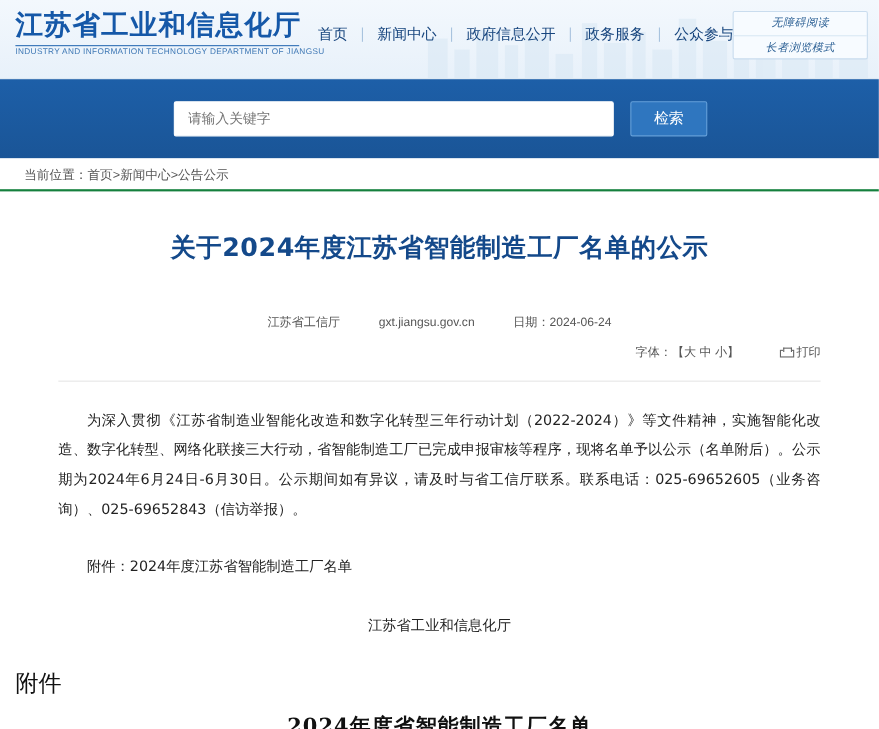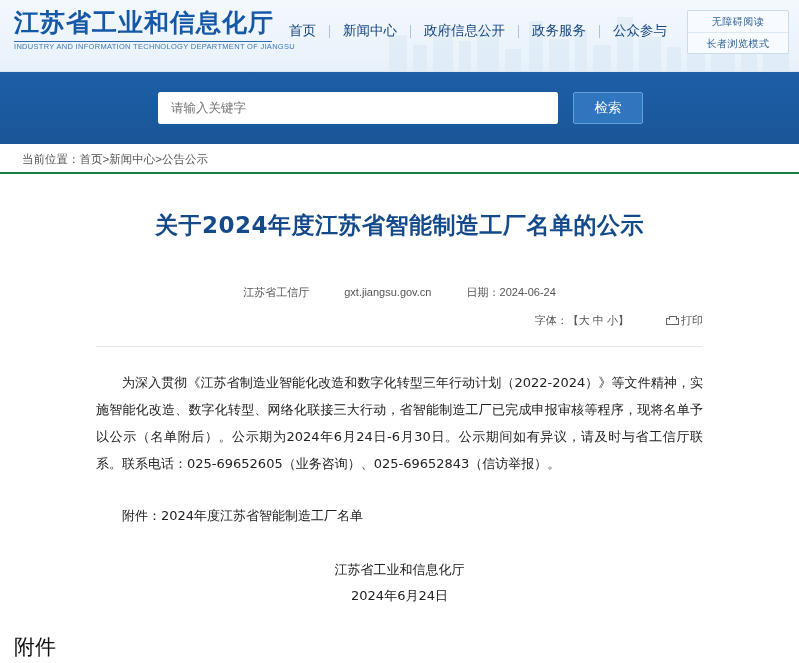--- a/index.html
+++ b/index.html
@@ -72,26 +72,27 @@
     cursor: pointer;
   }
   .topnav .sep {
     width: 1px; height: 13px;
     background: #a8c3de;
   }
 
   .util-box {
     position: absolute;
     right: 10px; top: 10px;
-    width: 102px;
+    width: 123px;
     border: 1px solid #c9dcee;
     background: #f7fbff;
     font-size: 10px;
     color: #2c6095;
     border-radius: 2px;
+    font-style: italic;
   }
   .util-box .u {
     height: 21px;
     line-height: 21px;
     text-align: center;
     letter-spacing: .5px;
   }
   .util-box .u + .u { border-top: 1px solid #d9e8f4; }
 
   
@@ -136,21 +137,21 @@
   .crumb {
     position: absolute;
     left: 22px; top: 8px;
     font-size: 11.5px;
     color: #555;
   }
 
   
   .article {
     position: relative;
-    padding: 0 96px;
+    padding: 0 53px;
   }
   .doc-title {
     text-align: center;
     font-family: "DejaVu Sans", sans-serif;
     font-size: 23px;
     font-weight: bold;
     color: #14498a;
     margin-top: 36px;
     letter-spacing: .5px;
   }
@@ -328,21 +329,20 @@
 
     <div class="divider"></div>
 
     <div class="body-text">为深入贯彻《江苏省制造业智能化改造和数字化转型三年行动计划（2022-2024）》等文件精神，实施智能化改造、数字化转型、网络化联接三大行动，省智能制造工厂已完成申报审核等程序，现将名单予以公示（名单附后）。公示期为2024年6月24日-6月30日。公示期间如有异议，请及时与省工信厅联系。联系电话：025-69652605（业务咨询）、025-69652843（信访举报）。</div>
 
     <div class="attach-line">附件：2024年度江苏省智能制造工厂名单</div>
 
     <div class="signature">
       <div class="sig-inner">
         <div>江苏省工业和信息化厅</div>
-        <div>2024年6月24日</div>
       </div>
     </div>
   </div>
 
   <div class="attachment">
     <div class="attach-heading">附件</div>
     <div class="attach-table-title">2024年度省智能制造工厂名单</div>
 
   </div>
 

